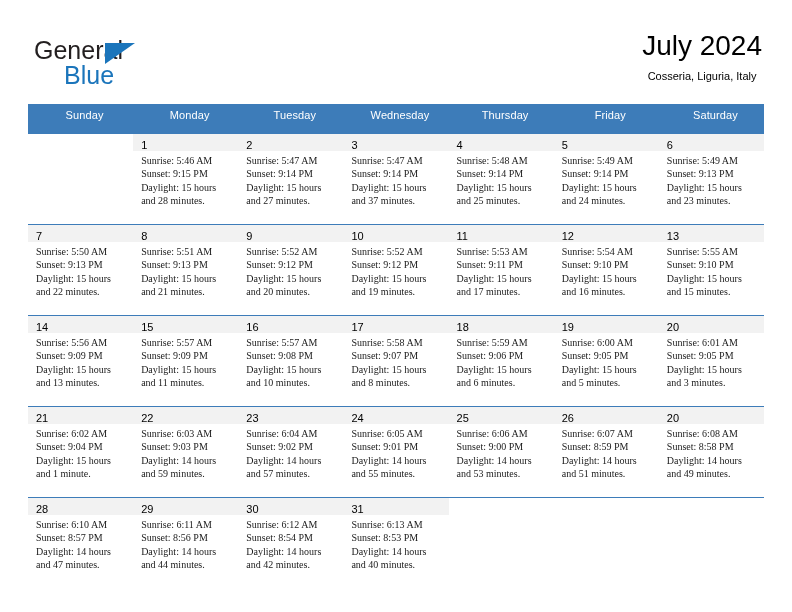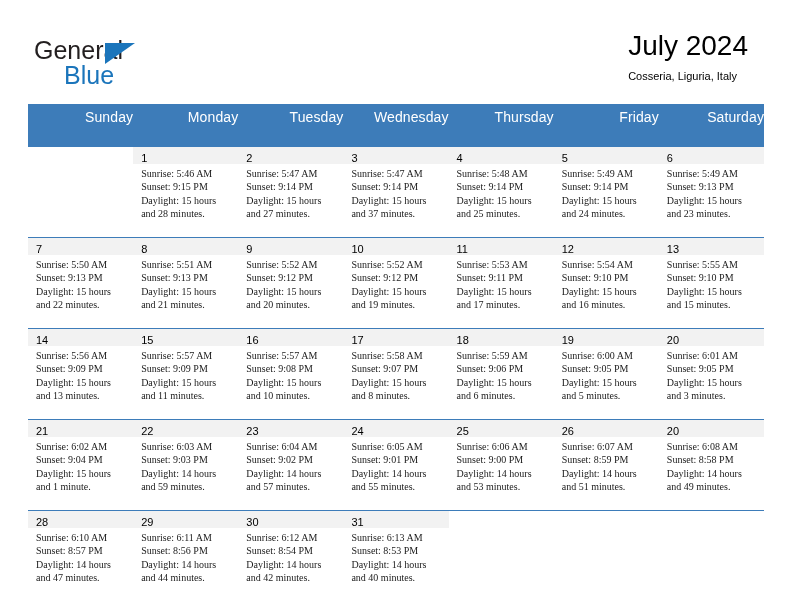--- a/index.html
+++ b/index.html
@@ -59,23 +59,23 @@
     position: absolute;
     left: 31px;
     top: 25px;
     font-size: 25px;
     line-height: 29px;
     color: #1b75bb;
     font-family: "Liberation Sans", sans-serif;
   }
   .title-block {
     position: absolute;
-    right: 16px;
+    right: 2px;
     top: 0;
-    text-align: left;
+    text-align: center;
   }
   .cal-title {
     font-size: 28px;
     line-height: 36px;
     color: #000;
     font-weight: normal;
     margin: 0;
     white-space: nowrap;
   }
   .cal-subtitle {
@@ -91,24 +91,24 @@
     position: absolute;
     left: 28px;
     top: 104px;
     width: 736px;
     border-collapse: collapse;
     table-layout: fixed;
   }
   .calendar th {
     background: #3d7cb9;
     color: #ffffff;
-    font-size: 14px;
+    font-size: 11px;
     font-weight: normal;
-    text-align: right;
-    padding: 5px 0 21px 8px;
+    text-align: center;
+    padding: 5px 0 12px 8px;
     height: 11px;
     letter-spacing: 0.1px;
   }
   .calendar td {
     vertical-align: top;
     border-top: 1px solid #3d7cb9;
     padding: 0;
     height: 90px;
     width: 105.14px;
     background: #ffffff;

